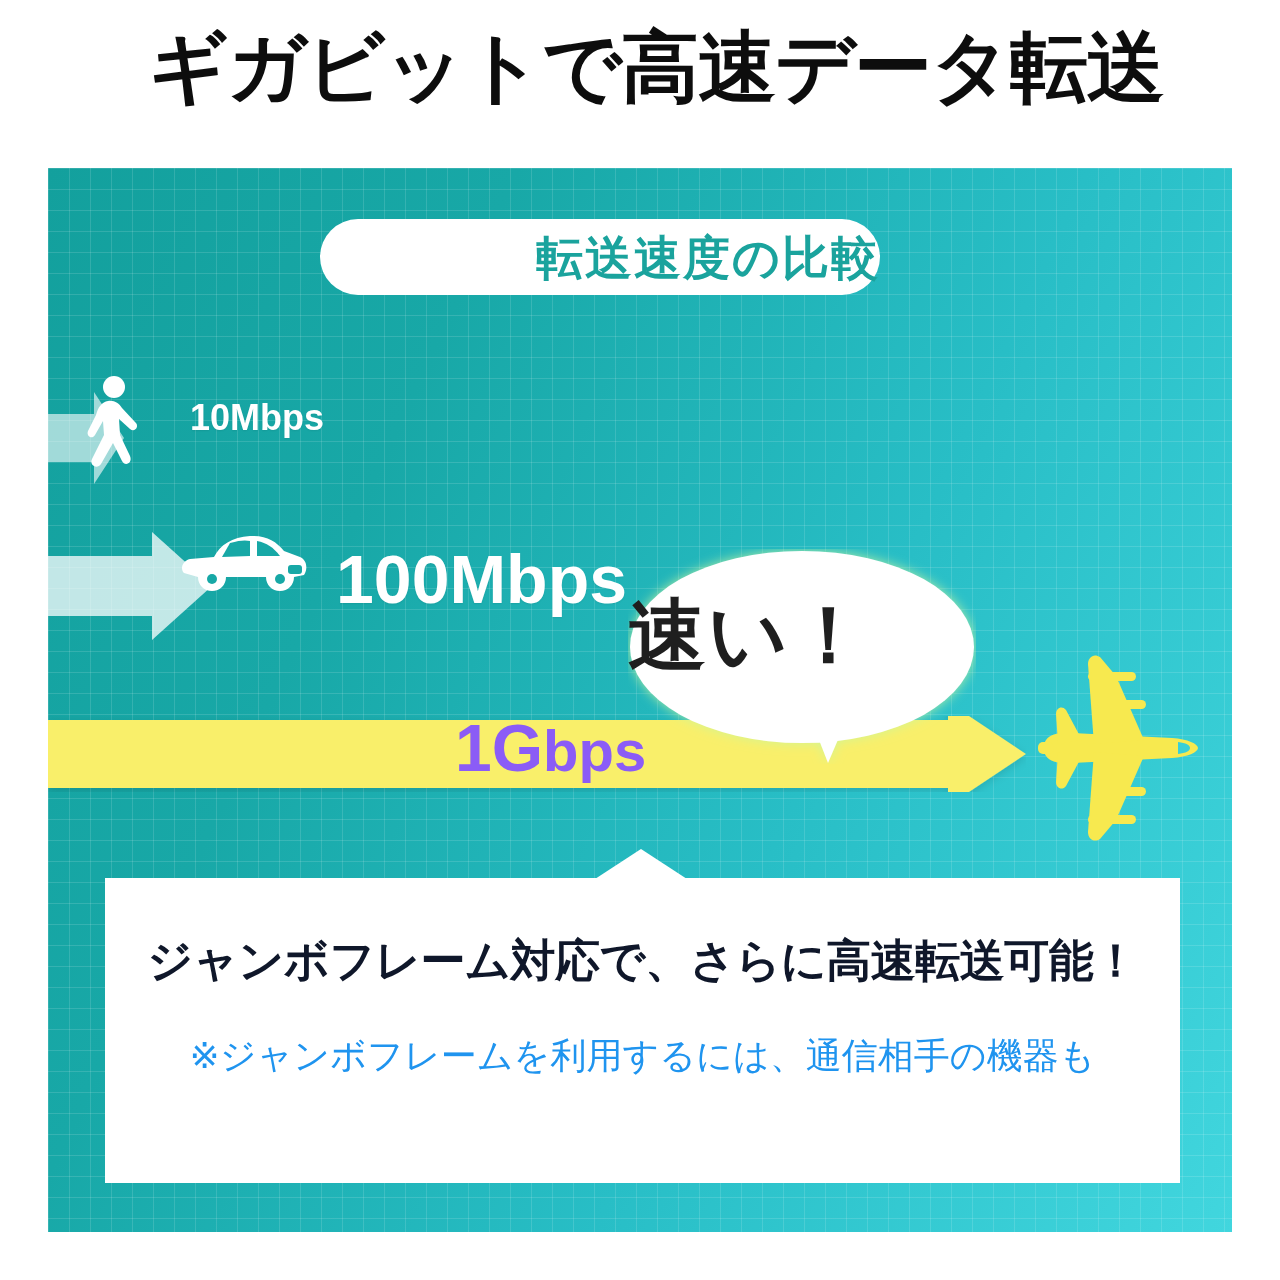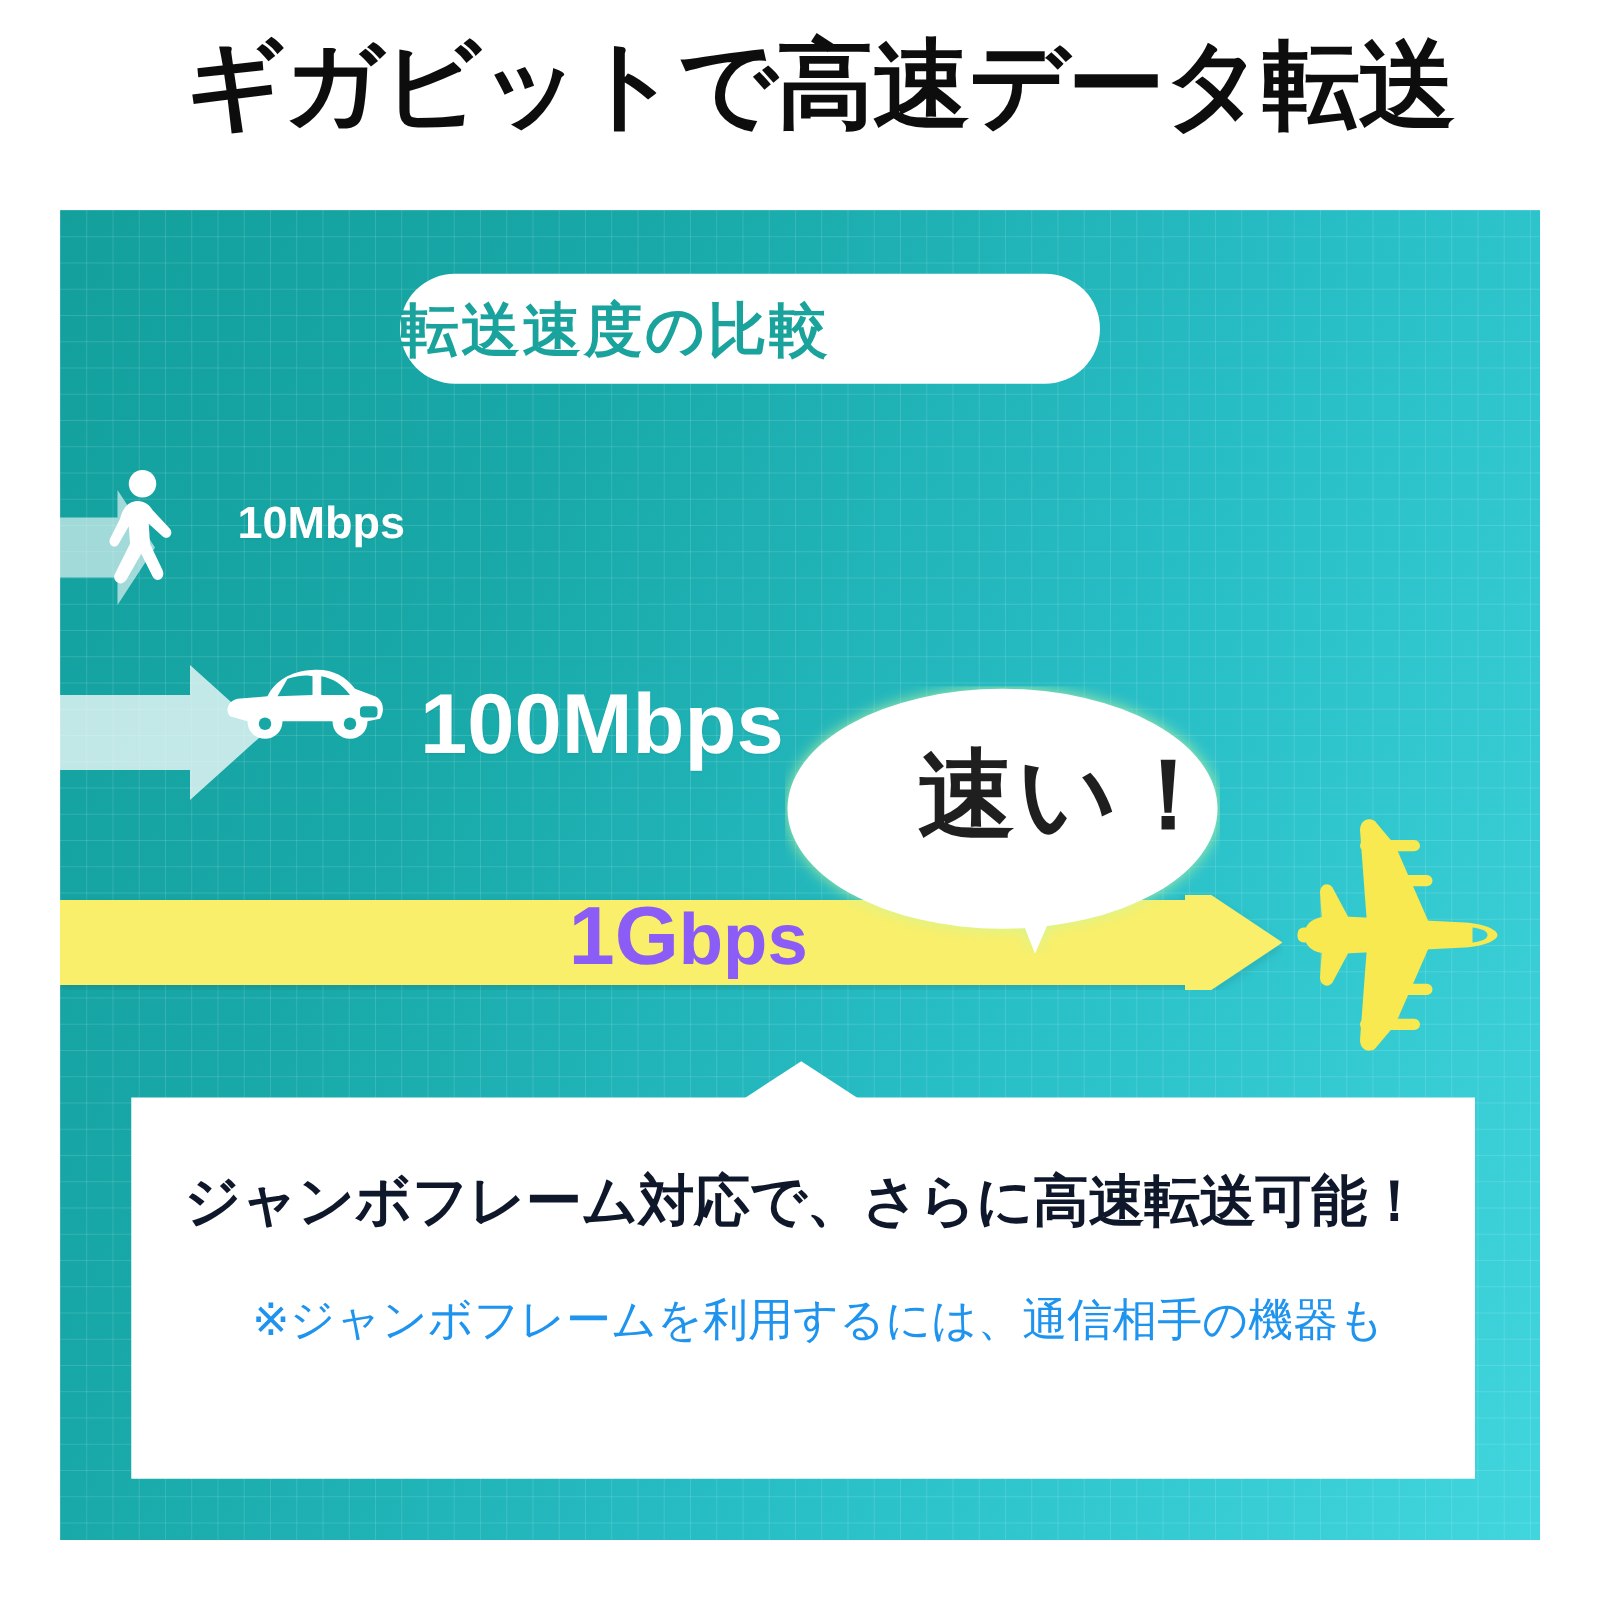--- a/index.html
+++ b/index.html
@@ -51,26 +51,26 @@
     background-size: 21px 21px;
     pointer-events: none;
   }
 
   
   .pill {
     position: absolute;
     left: 320px;
     top: 219px;
     width: 560px;
-    height: 88px;
+    height: 76px;
     background: #ffffff;
     border-radius: 44px;
     display: flex;
     align-items: center;
-    justify-content: flex-start;
+    justify-content: flex-end;
   }
   .pill-text {
     font-size: 47px;
     font-weight: 700;
     color: #1aa39d;
     letter-spacing: 2px;
     line-height: 1;
   }
 
   
@@ -129,21 +129,21 @@
     top: 549px;
     width: 348px;
     height: 215px;
     z-index: 7;
   }
   .bubble-text {
     position: absolute;
     left: 628px;
     top: 596px;
     width: 348px;
-    text-align: right;
+    text-align: left;
     font-size: 78px;
     font-weight: 700;
     color: #1f1f1f;
     letter-spacing: 2px;
     line-height: 1;
     z-index: 8;
     white-space: nowrap;
   }
 
   
@@ -175,21 +175,21 @@
     text-align: center;
     font-size: 45px;
     font-weight: 700;
     color: #0f172a;
     letter-spacing: -0.5px;
     line-height: 1;
     white-space: nowrap;
   }
   .callout-note {
     position: absolute;
-    left: 12px;
+    left: 0;
     top: 152px;
     width: 1075px;
     text-align: center;
     font-size: 36px;
     font-weight: 400;
     color: #1f94ef;
     line-height: 1.42;
   }
   .callout-note span { display: block; }
 </style>

